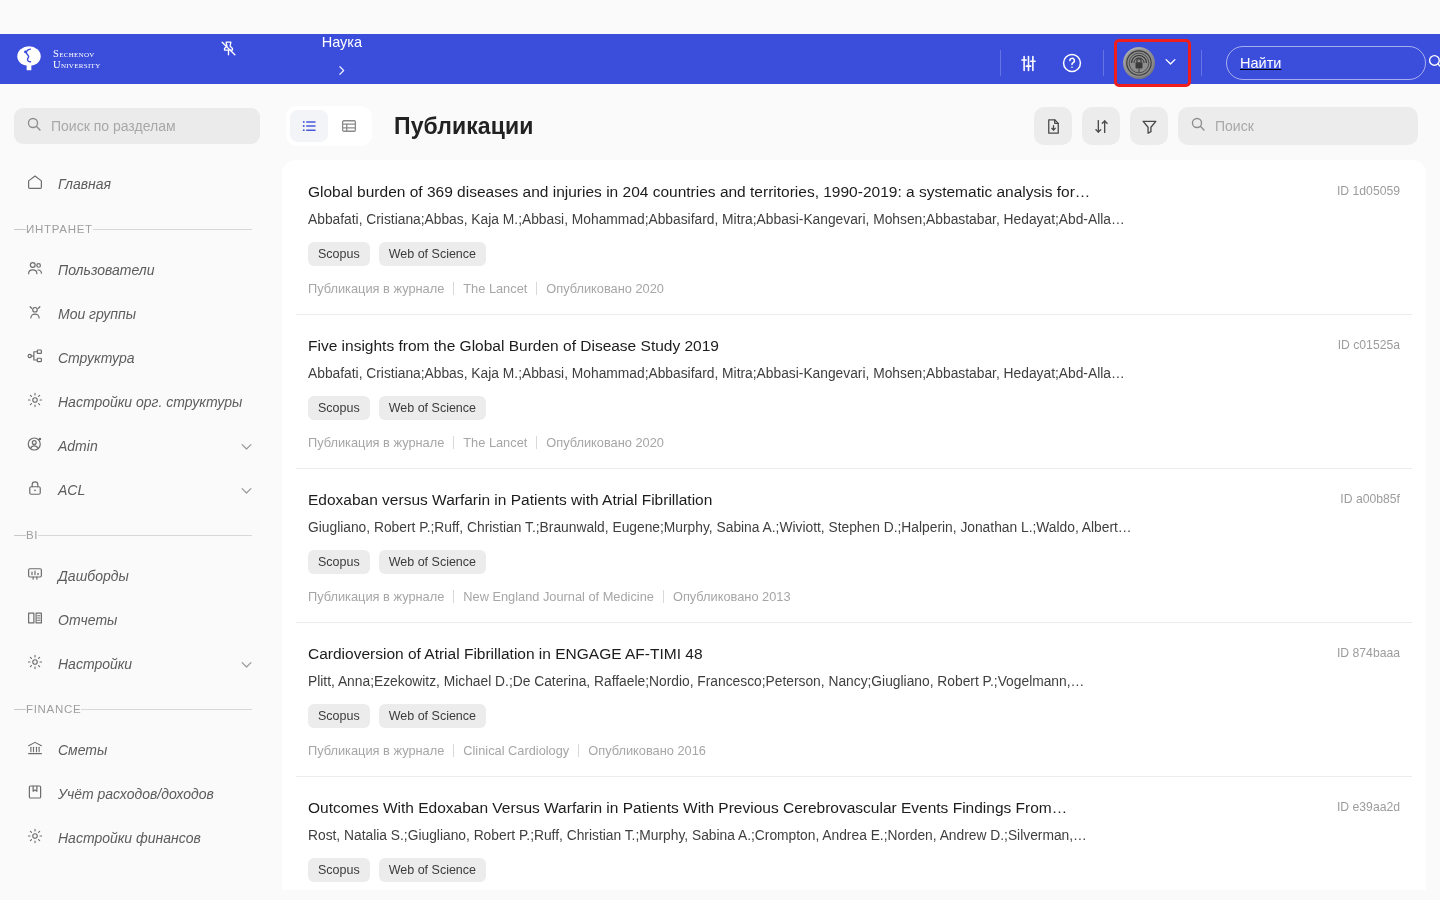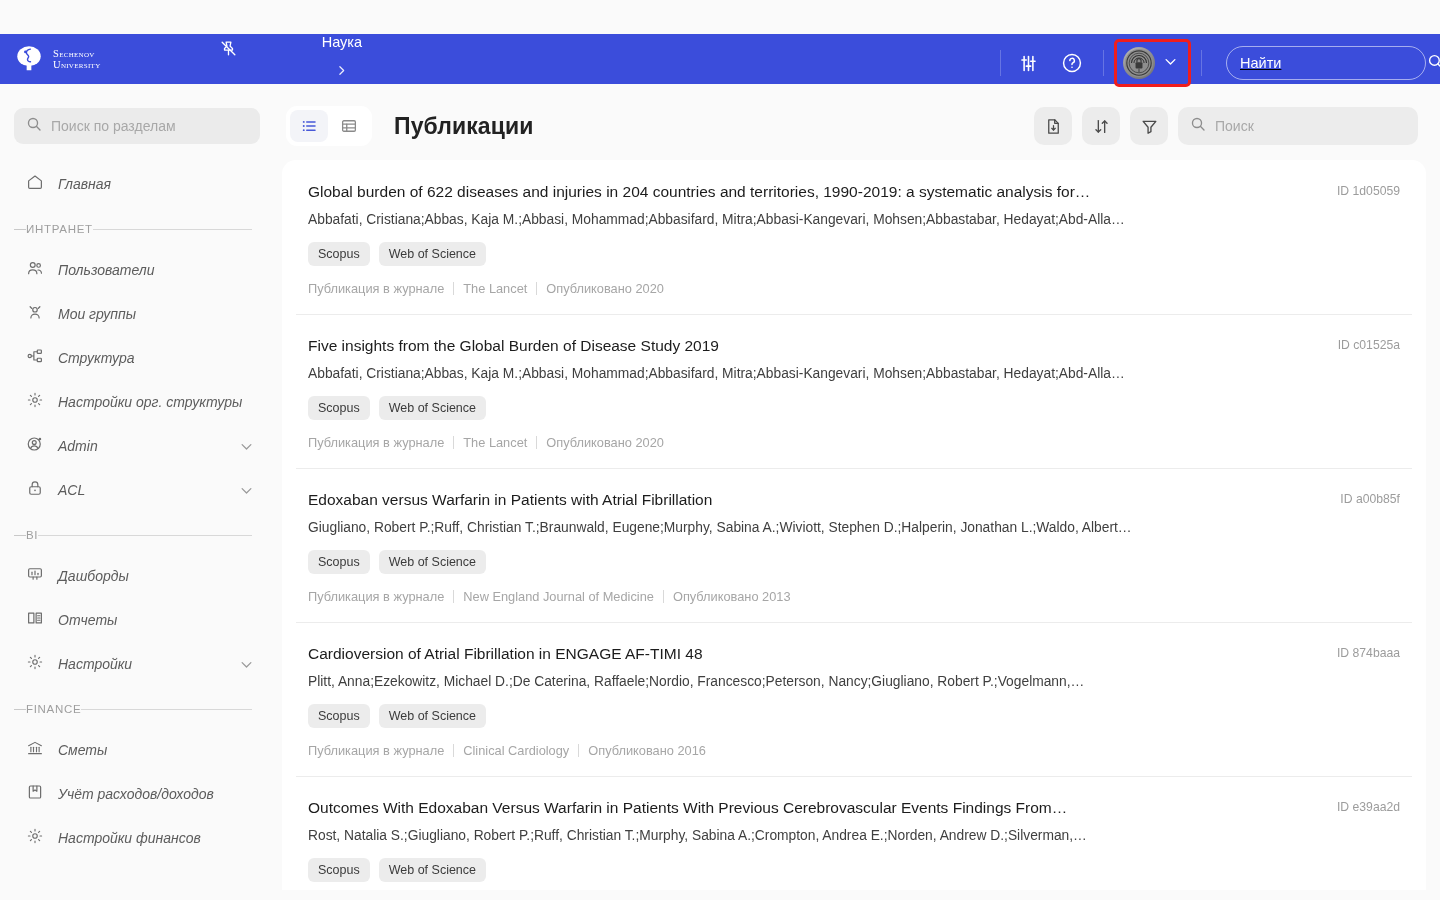--- a/index.html
+++ b/index.html
@@ -520,21 +520,21 @@
               </svg>
           </span>
           <input type="text" placeholder="Поиск" style="">
         </div>
       </div>
     </div>
 
     <div class="card">
 
       <div class="pub">
-        <div class="pub-title">Global burden of 622 diseases and injuries in 204 countries and territories, 1990-2019: a systematic analysis for…</div>
+        <div class="pub-title">Global burden of 369 diseases and injuries in 204 countries and territories, 1990-2019: a systematic analysis for…</div>
         <div class="pub-id">ID 1d05059</div>
         <div class="pub-authors">Abbafati, Cristiana;Abbas, Kaja M.;Abbasi, Mohammad;Abbasifard, Mitra;Abbasi-Kangevari, Mohsen;Abbastabar, Hedayat;Abd-Alla…</div>
         <div class="chips">
           <span class="chip">Scopus</span>
           <span class="chip">Web of Science</span>
         </div>
         <div class="pub-meta">
           <span>Публикация в журнале</span>
           <span class="meta-bar"></span>
           <span>The Lancet</span>

